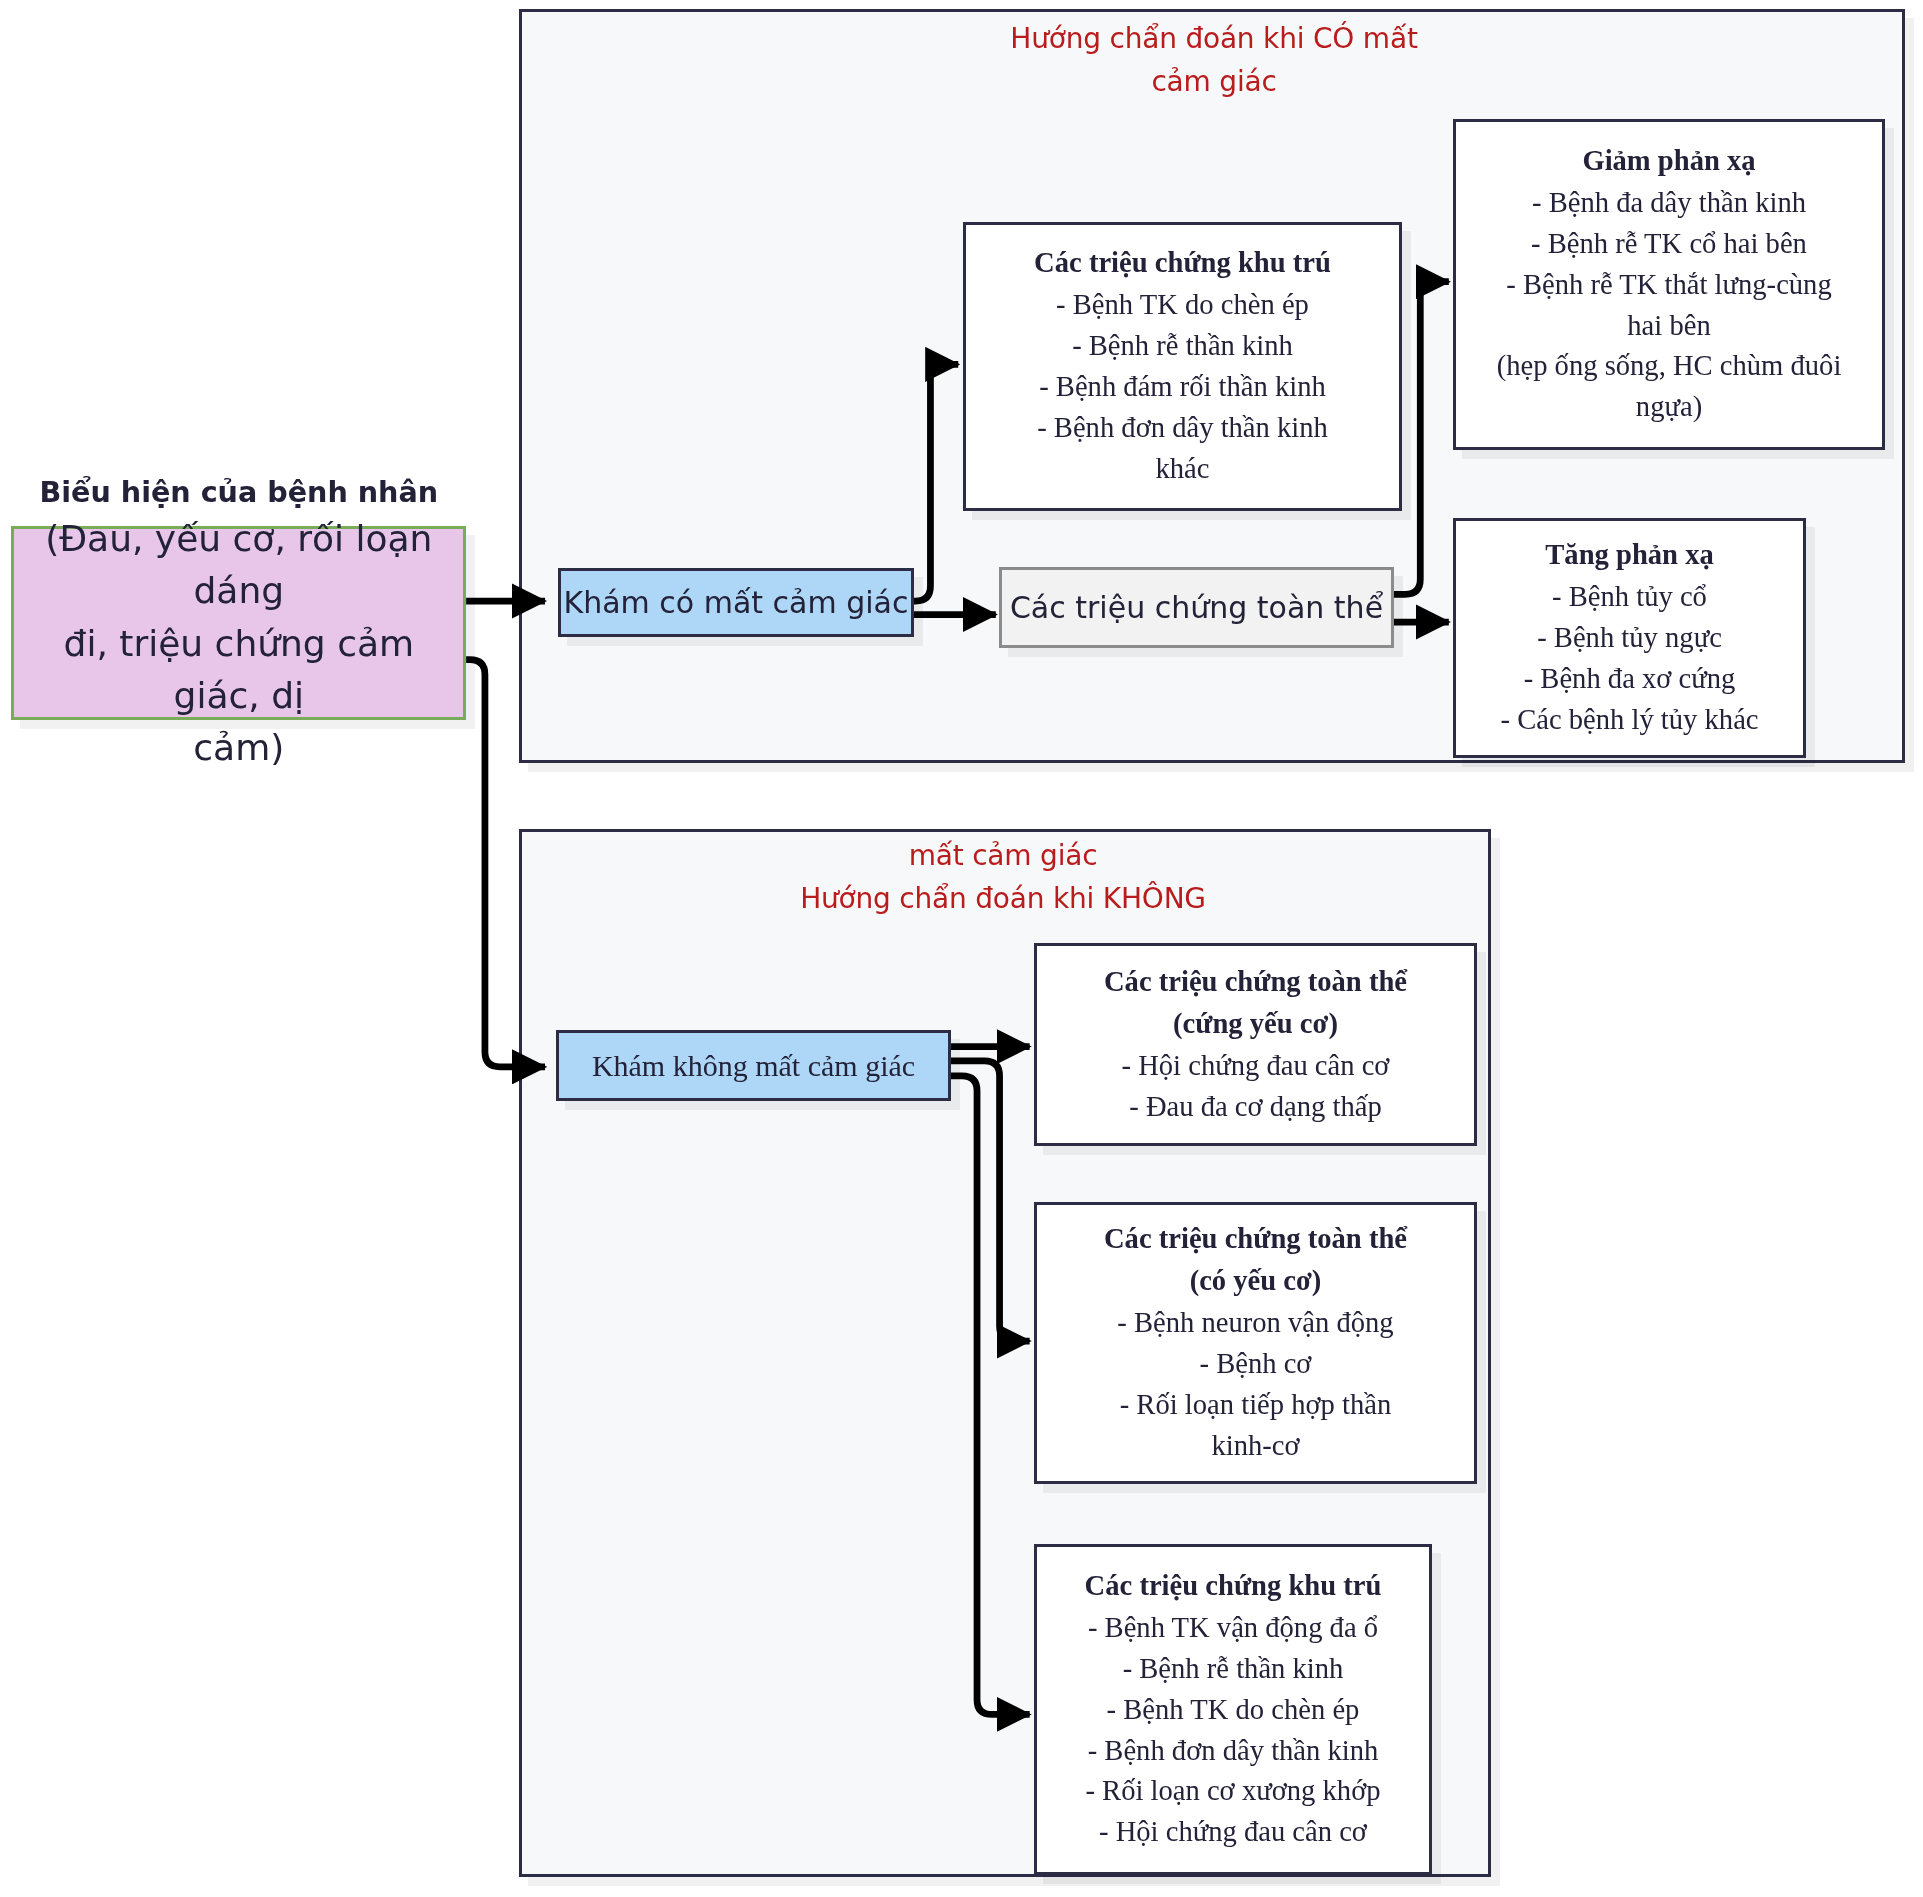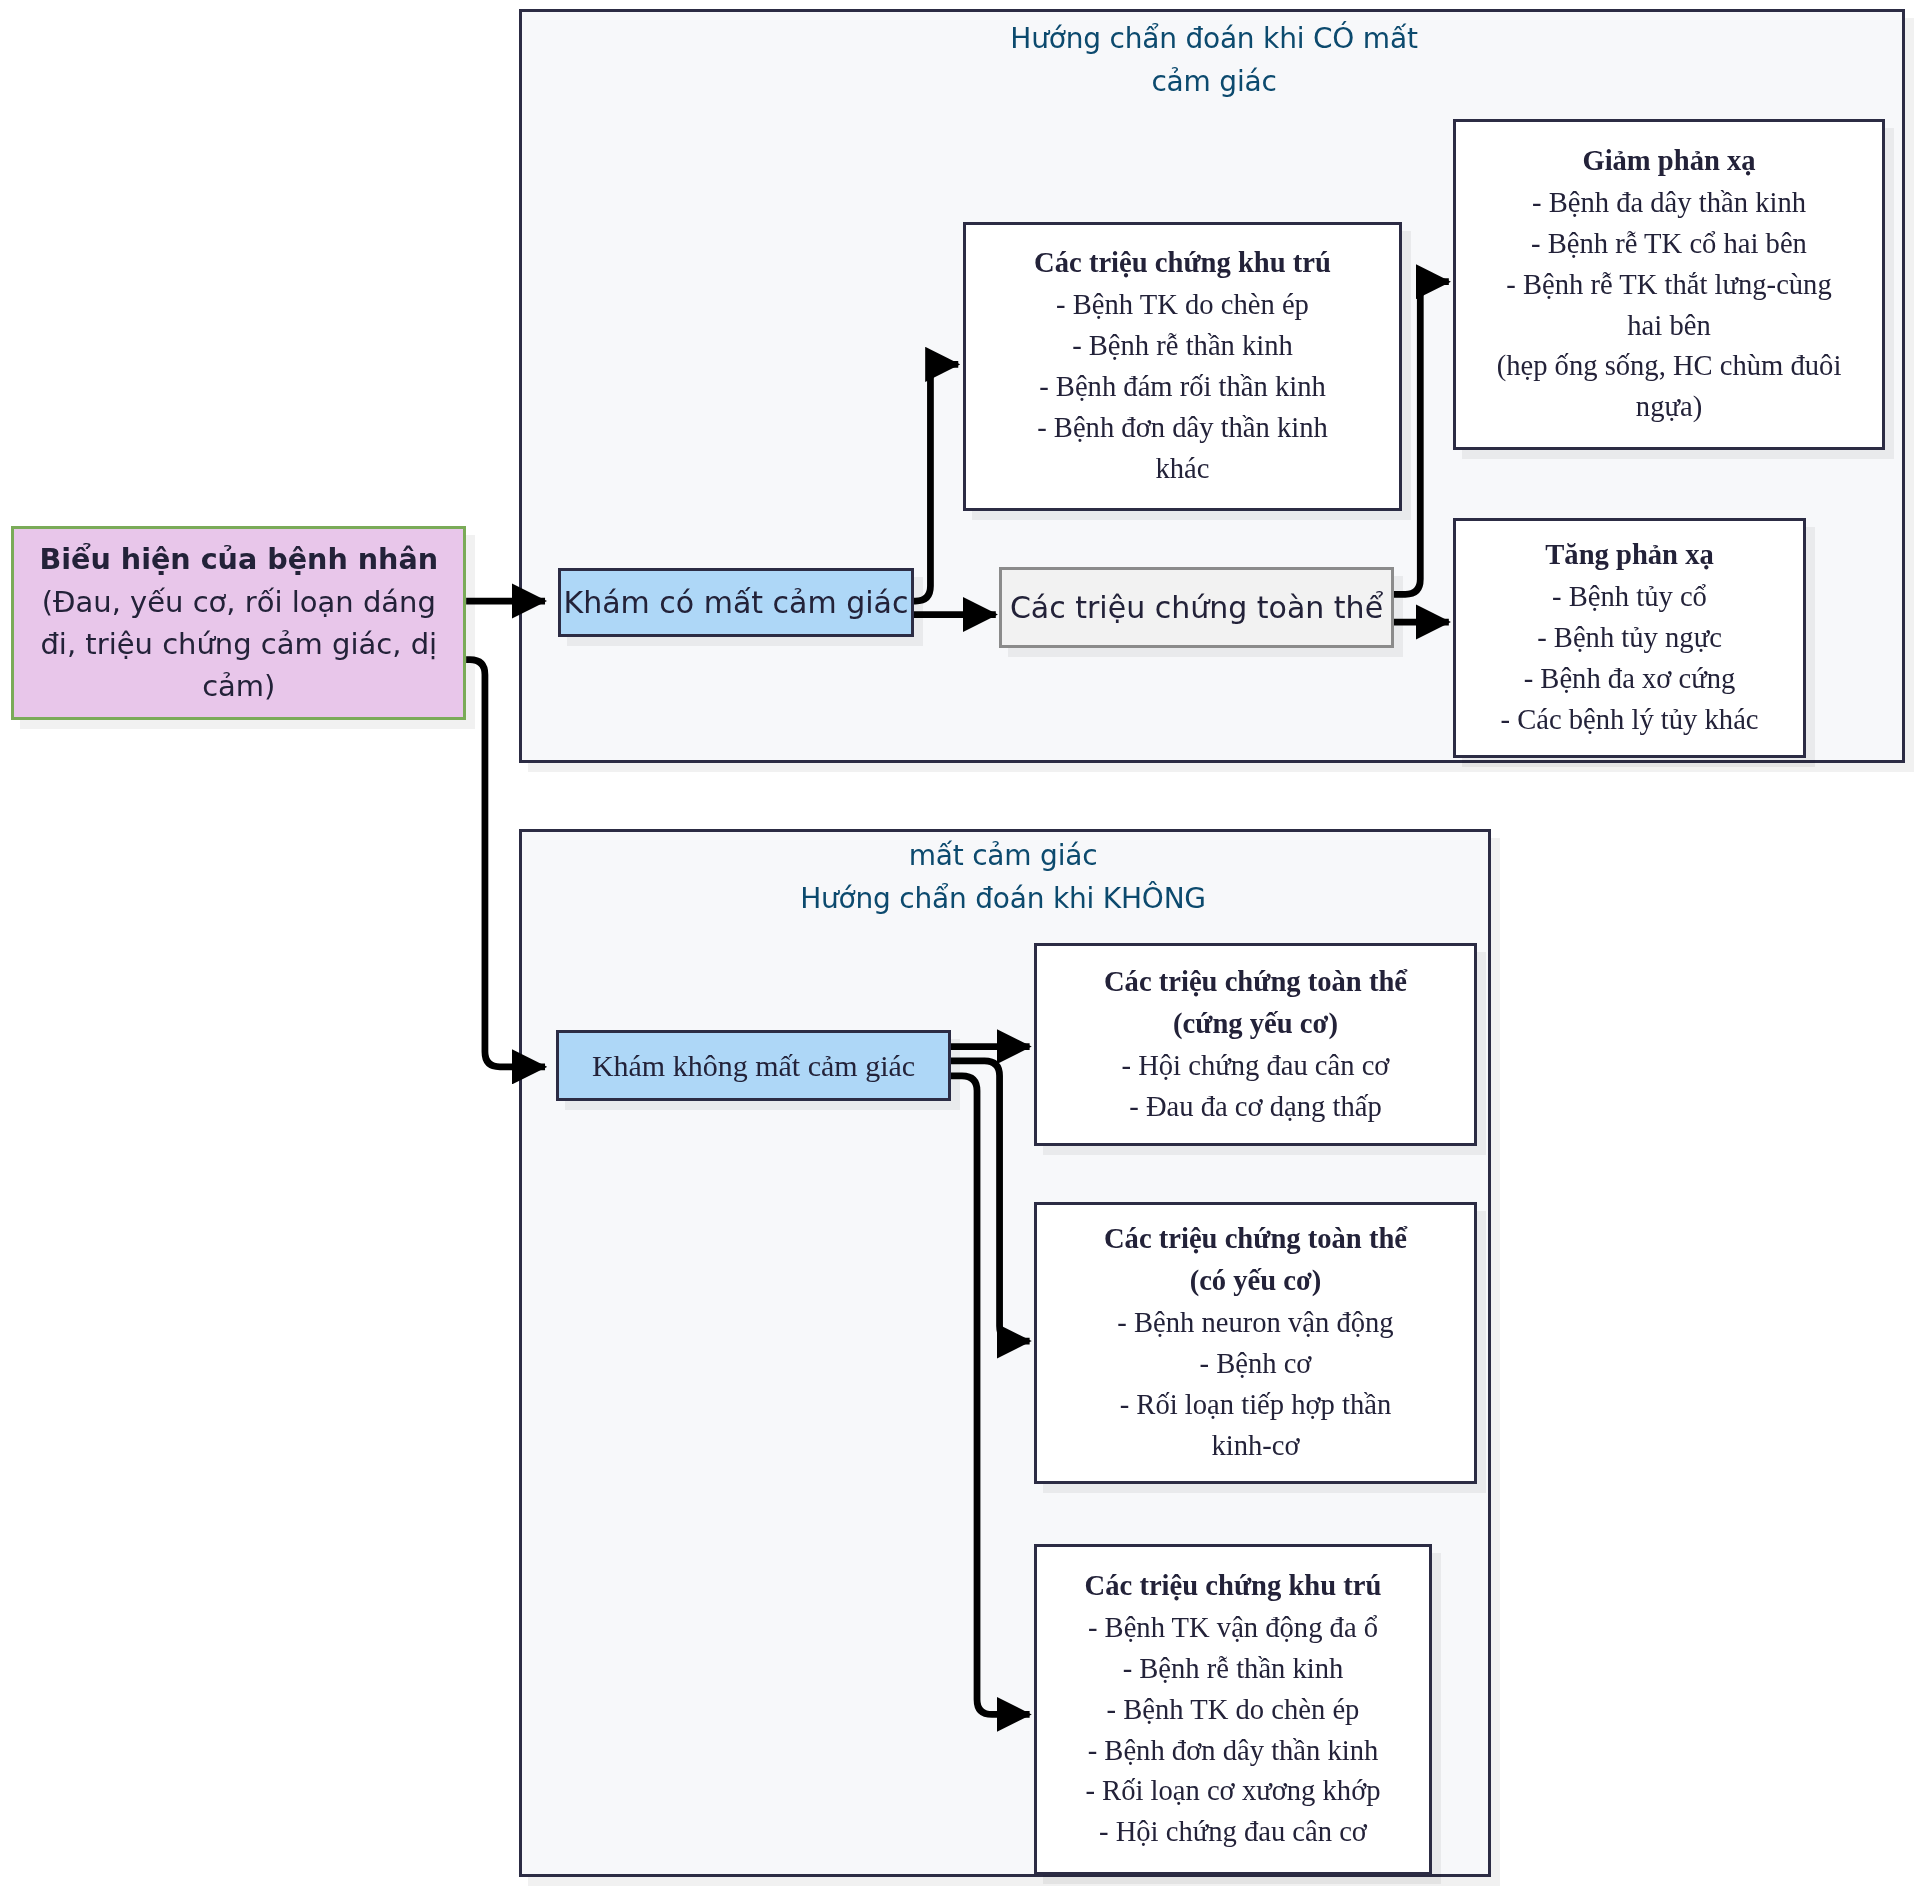--- a/index.html
+++ b/index.html
@@ -20,21 +20,21 @@
   .group{
     background:#f7f8fa;
     border:3.8px solid #2c2c44;
     box-shadow:9px 9px 0 0 rgba(0,0,0,0.055);
   }
   .group-title{
     position:absolute;
     text-align:center;
     font-size:28px;
     line-height:1.55;
-    color:#0c4a6e;
+    color:#b91c1c;
     font-family:"DejaVu Sans", sans-serif;
     letter-spacing:-0.2px;
   }
 
   
   .node{
     background:#ffffff;
     border:3.8px solid #2c2c44;
     box-shadow:9px 9px 0 0 rgba(0,0,0,0.055);
     display:flex;
@@ -59,21 +59,21 @@
 
   
   .start{
     background:#e8c6ea;
     border:3.8px solid #7aab58;
     box-shadow:9px 9px 0 0 rgba(0,0,0,0.055);
     display:flex;flex-direction:column;align-items:center;justify-content:center;
     text-align:center;padding:6px 12px;
   }
   .start .ttl{font-weight:bold;font-size:28.6px;line-height:1.45;}
-  .start .li{font-size:29px;line-height:1.45;}
+  .start .li{font-size:36px;line-height:1.45;}
 
   
   .blue{
     background:#aed7f7;
     border:3.8px solid #2c2c44;
     box-shadow:9px 9px 0 0 rgba(0,0,0,0.055);
     display:flex;align-items:center;justify-content:center;
     text-align:center;
     font-size:30px;
   }

